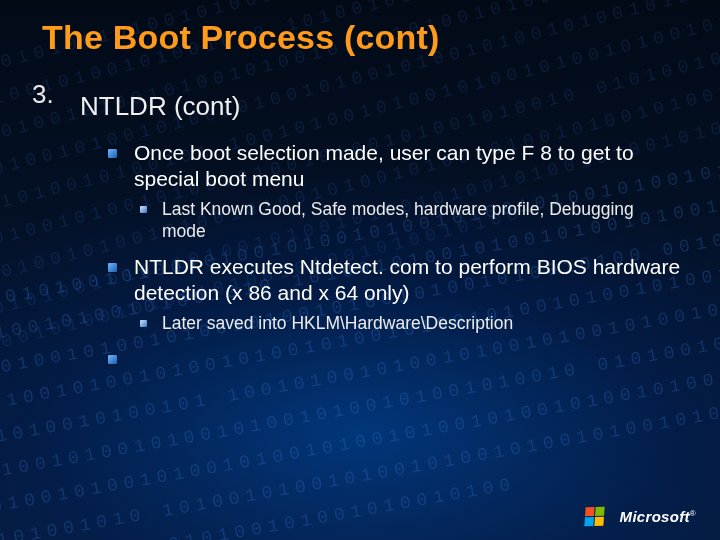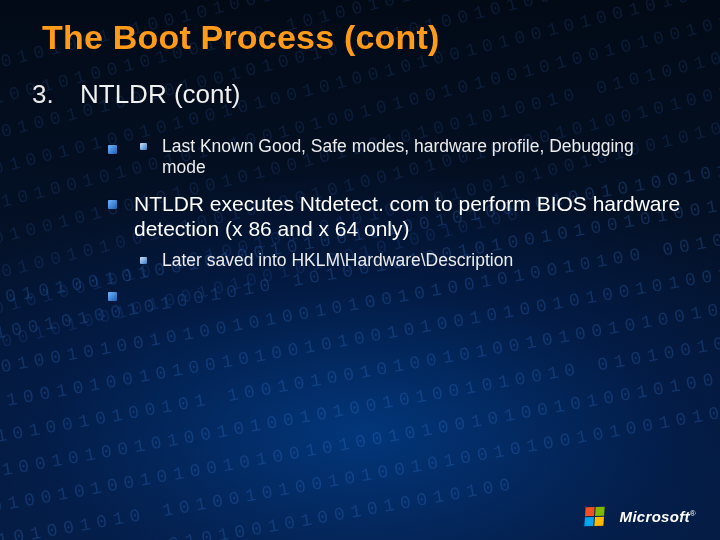--- a/index.html
+++ b/index.html
@@ -52,20 +52,21 @@
     width: 50px;
     text-align: left;
     font-size: 26px;
     color: #e9e9e9;
     padding-left: 2px;
   }
   .h2 {
     font-size: 26px;
     color: #f0f0f0;
     margin-bottom: 18px;
+    margin-top: 12px;
   }
 
   ul { list-style: none; }
   .lvl1 { margin-left: 78px; }
   .lvl1 > li {
     position: relative;
     font-size: 21px;
     line-height: 1.22;
     padding-left: 26px;
     margin-bottom: 12px;
@@ -132,20 +133,21 @@
 
   <h1 class="title">The Boot Process (cont)</h1>
 
   <div class="row">
     <div class="num">3.</div>
     <div class="h2">NTLDR (cont)</div>
   </div>
 
   <ul class="lvl1">
     <li>
+      <span>Once boot selection made, user can type F 8 to get to special boot menu</span>
       <ul class="lvl2">
         <li>
           <span>Last Known Good, Safe modes, hardware profile, Debugging mode</span>
         </li>
       </ul>
     </li>
     <li>
       <span>NTLDR executes Ntdetect. com to perform BIOS hardware detection (x 86 and x 64 only)</span>
       <ul class="lvl2">
         <li>

